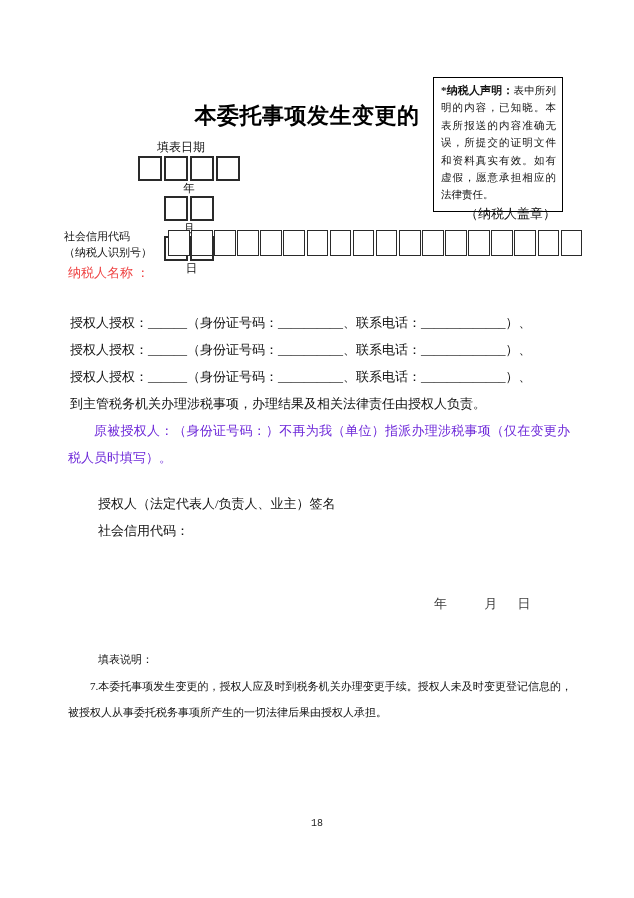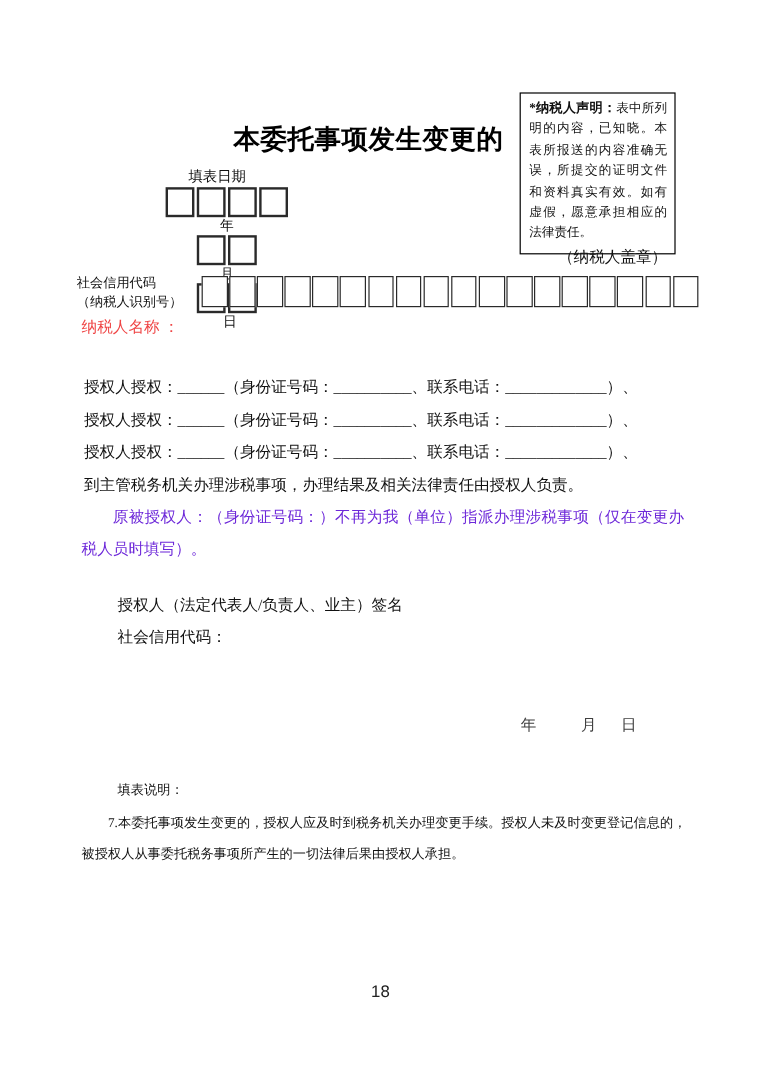--- a/index.html
+++ b/index.html
@@ -96,22 +96,22 @@
   .notes {
     position: absolute; left: 68px; top: 646px; width: 504px;
     font-size: 11px; line-height: 26.5px; color: #111;
   }
   .notes-heading { padding-left: 30px; }
   .note-item { text-indent: 2em; text-align: justify; }
 
   
   .page-number {
     position: absolute; top: 818px; left: 0; width: 634px;
-    text-align: center; font-size: 14px;
-    font-family: Liberation Sans, sans-serif;
+    text-align: center; font-size: 10px;
+    font-family: Liberation Mono, monospace;
     color: #222;
   }
 </style>
 </head>
 <body>
 
 <div class="page">
 
   <h1 class="doc-title">本委托事项发生变更的</h1>
 

